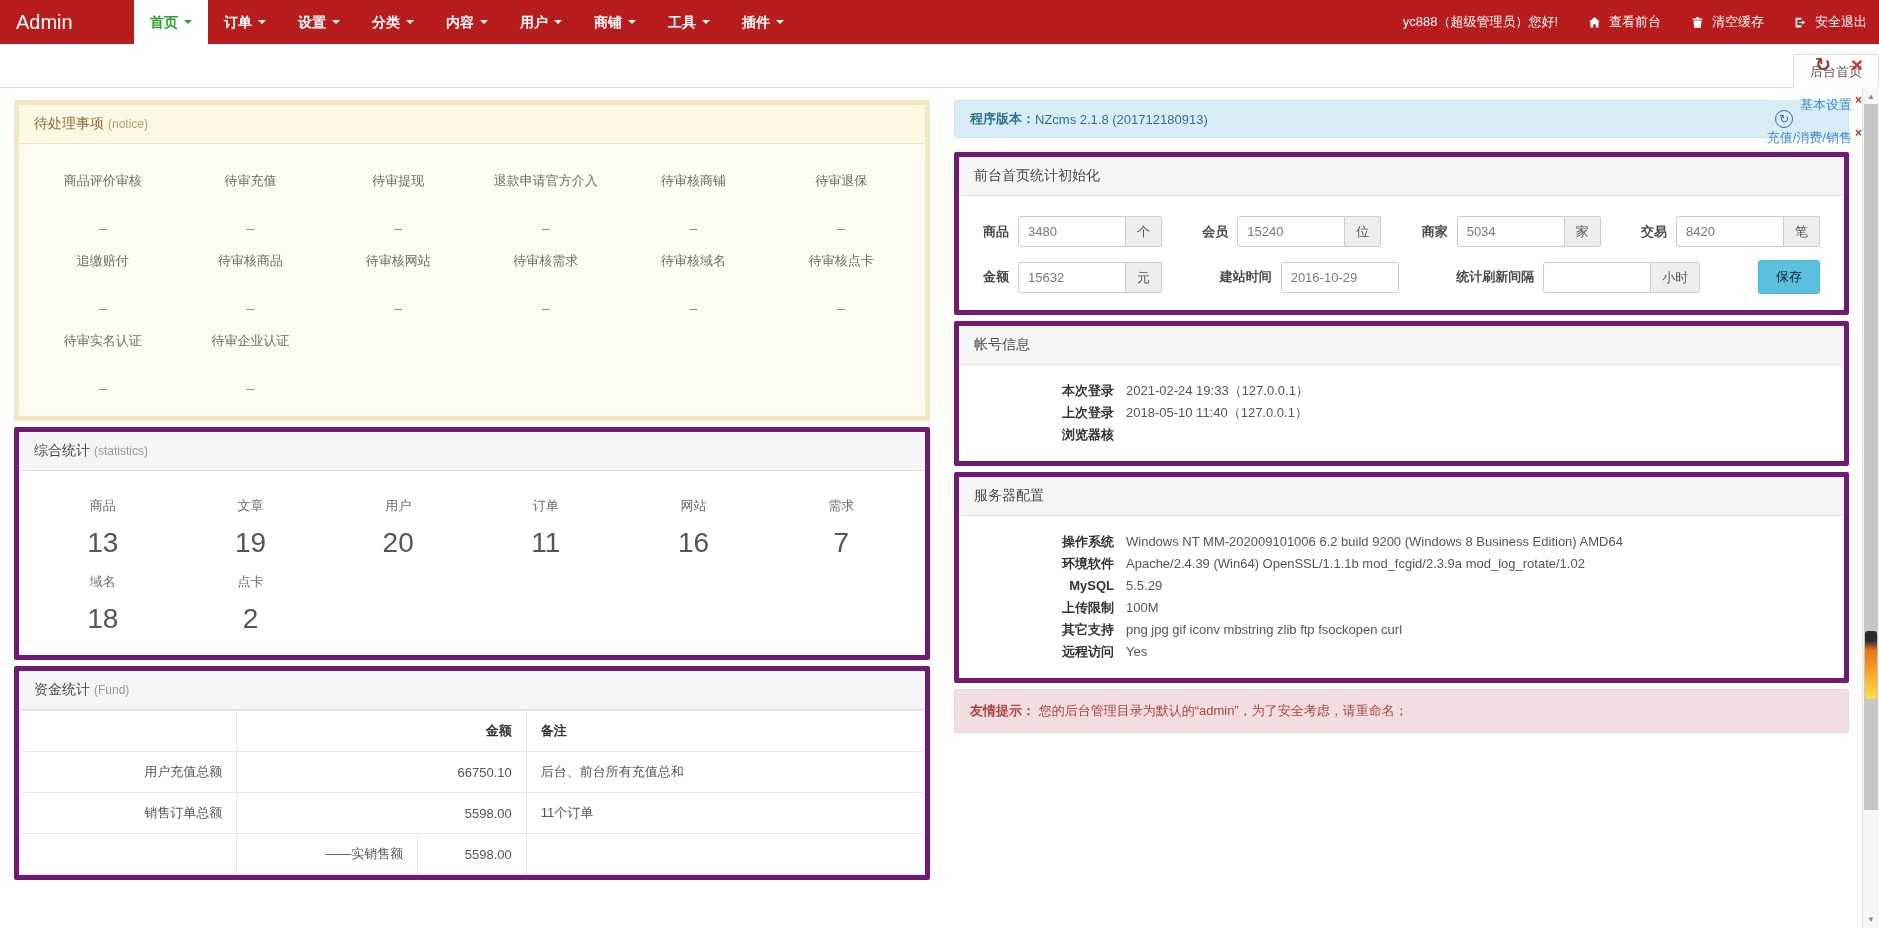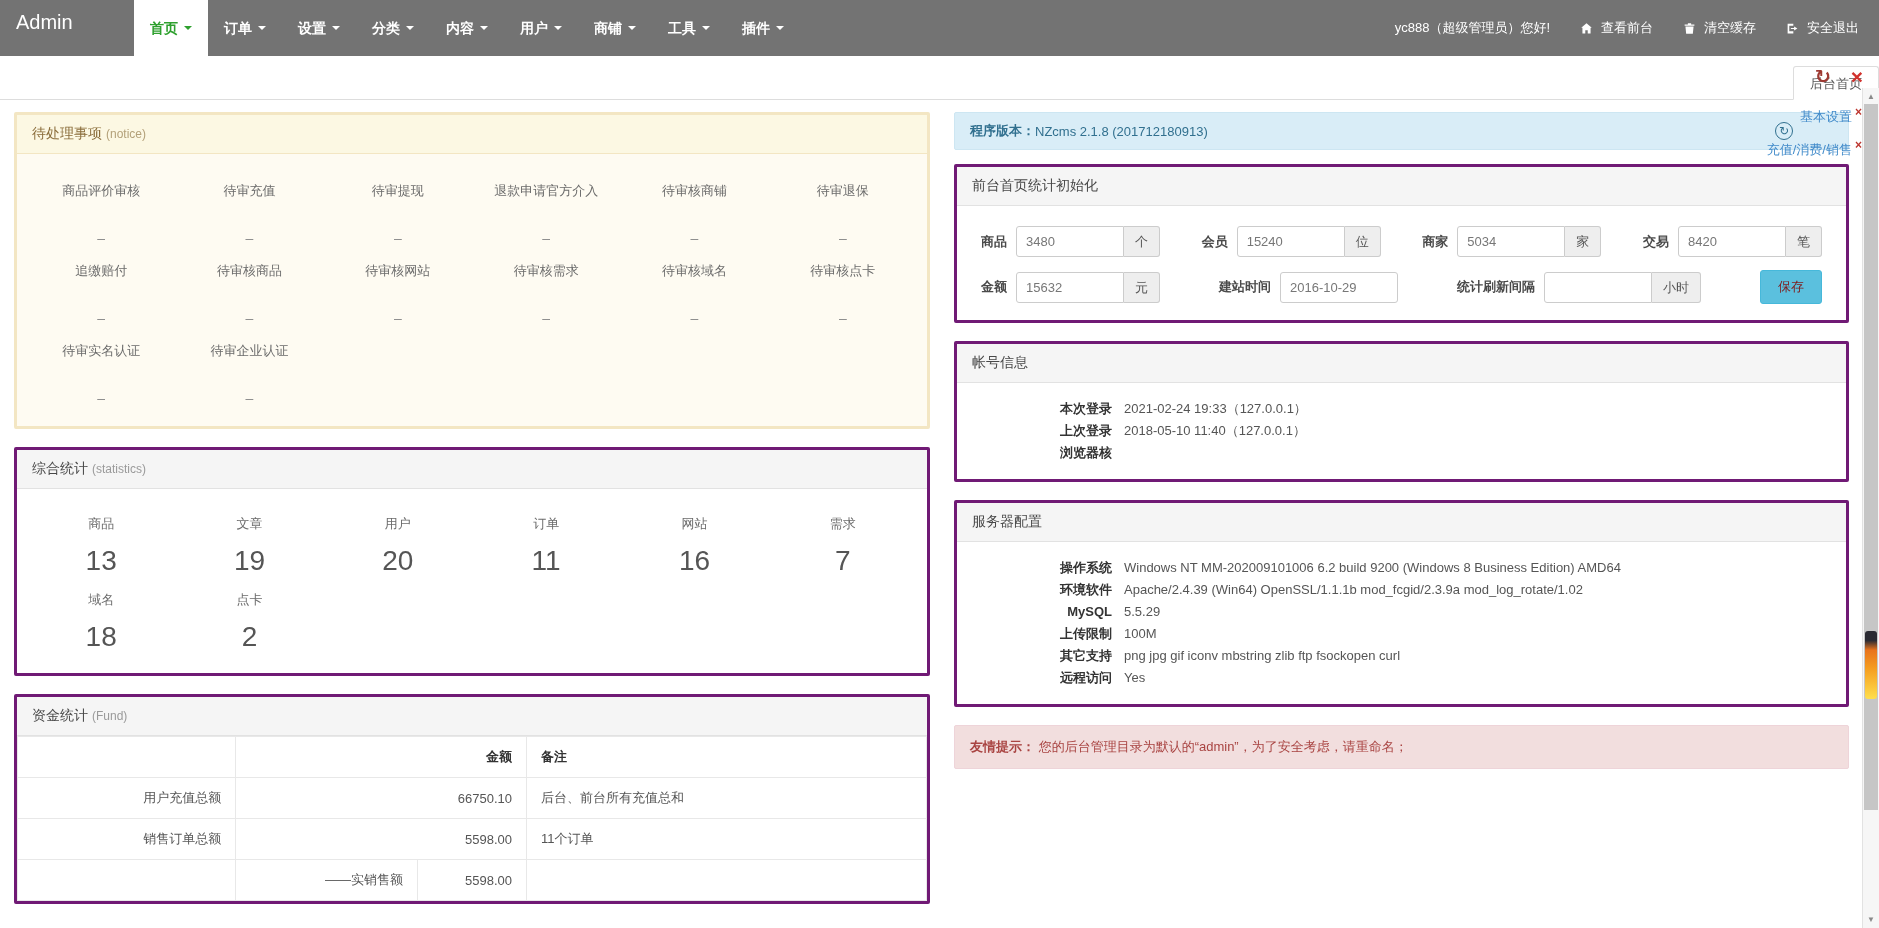--- a/index.html
+++ b/index.html
@@ -1,45 +1,45 @@
 <!DOCTYPE html>
 <html><head>
 <meta charset="utf-8">
 <style>
   * { margin:0; padding:0; box-sizing:border-box; }
   html,body { width:1879px; height:928px; overflow:hidden; background:#fff;
     font-family:"Liberation Sans","DejaVu Sans",sans-serif; }
 
   
-  .navbar { height:56px; background:#737373; display:flex; align-items:stretch; color:#fff;justify-content:center; }
+  .navbar { height:44px; background:#b91c1c; display:flex; align-items:stretch; color:#fff;justify-content:center; }
   .brand { line-height:44px; padding:0 16px; font-size:20px; color:#fff; width:120px; cursor:pointer; }
   .menu { display:flex; margin-left:14px; }
   .menu-item { line-height:44px; padding:0 16px; font-size:14px; font-weight:bold; color:#fff; cursor:pointer; display:flex; align-items:center; gap:6px; }
   .menu-item.active { background:#fff; color:#2ea02e; }
   .caret { width:0; height:0; border-left:4px solid transparent; border-right:4px solid transparent; border-top:4px solid currentColor; display:inline-block; }
-  .nav-right { margin-left:auto; display:flex; align-items:center; gap:30px; padding-right:20px; font-size:13px; }
+  .nav-right { margin-left:auto; display:flex; align-items:center; gap:30px; padding-right:12px; font-size:13px; }
   .nav-link { display:flex; align-items:center; gap:8px; color:#fff; cursor:pointer; font-size:13px; }
   .nav-link svg { display:block; }
 
   
   .tab-strip { position:relative; height:44px; background:#fff; border-bottom:1px solid #ddd; padding:10px 0 0 8px; display:flex; align-items:flex-end;flex-direction:column; }
   .tab { height:34px; line-height:33px; padding:0 16px; font-size:13px; color:#428bca; cursor:pointer; border:1px solid transparent; margin-bottom:-1px; position:relative; }
   .tab.active { background:#fff; color:#555; border-color:#ddd #ddd #fff #ddd; border-radius:3px 3px 0 0; }
   .tab-close { font-size:12px; font-weight:bold; color:#bd362f; vertical-align:super; margin-left:3px; cursor:pointer; line-height:1; }
   .strip-icon { position:absolute; top:10px; font-size:19px; font-weight:bold; cursor:pointer; line-height:22px; }
   .strip-refresh { right:48px; color:#9e3a33; }
   .strip-close { right:16px; color:#d2322d; font-size:21px; }
 
   
   .content { display:flex; gap:24px; padding:12px 14px; align-items:flex-start; }
   .col-left { width:916px; flex:none; }
   .col-right { width:895px; flex:none; }
 
   
-  .panel { background:#fff; border:3px solid #701a75; border-radius:2px; margin-bottom:18px; }
+  .panel { background:#fff; border:5px solid #701a75; border-radius:2px; margin-bottom:6px; }
   .panel-heading { padding:10px 15px; background:#f5f5f5; border-bottom:1px solid #e2e2e2; font-size:14px; color:#484848; }
   .subtitle { font-size:12px; color:#9a9a9a; margin-left:4px; }
   .panel.warning { border-color:#f3e6c3; background:#fefbf2; }
   .panel.warning .panel-heading { background:#fcf8e3; border-bottom-color:#f3e6c3; color:#8a6d3b; }
   .panel.warning .subtitle { color:#b3a179; }
 
   
   .grid4 { display:grid; grid-template-columns:repeat(6,1fr); padding:12px 10px 20px; }
   .notice-item { text-align:center; padding-top:16px; }
   .notice-label { font-size:13px; color:#6b6b6b; }
@@ -68,21 +68,21 @@
 
   
   .init-body { padding:20px 24px 16px; }
   .form-row { display:flex; justify-content:space-between; align-items:center; }
   .form-row + .form-row { margin-top:13px; }
   .fgroup { display:flex; align-items:center; }
   .flabel { font-size:13px; font-weight:bold; color:#4a4a4a; margin-right:9px; white-space:nowrap; }
   .fgroup input { width:108px; height:31px; border:1px solid #ccc; border-radius:3px 0 0 3px; padding:0 9px; font-size:13px; color:#777; outline:none; }
   .fgroup input.solo { border-radius:3px; width:118px; }
   .addon { height:31px; line-height:29px; padding:0 11px; background:#eee; border:1px solid #ccc; border-left:0; border-radius:0 3px 3px 0; font-size:13px; color:#555; white-space:nowrap; }
-  .save-btn { background:#5bc0de; border:1px solid #46b8da; color:#7f1d1d; font-size:13px; padding:7px 17px; border-radius:3px; cursor:pointer; }
+  .save-btn { background:#5bc0de; border:1px solid #46b8da; color:#0f172a; font-size:13px; padding:7px 17px; border-radius:3px; cursor:pointer; }
 
   
   .info-body { padding:15px 15px 15px 0; }
   .info-row { display:flex; font-size:13px; line-height:22px; }
   .info-label { width:155px; flex:none; text-align:right; font-weight:bold; color:#333; }
   .info-value { margin-left:12px; color:#555; }
 
   
   .scrollbar { position:fixed; top:88px; right:0; bottom:0; width:17px; background:#f6f6f6; border-left:1px solid #e2e2e2; }
   .sb-arrow { position:absolute; left:0; right:0; text-align:center; font-size:8px; color:#8a8a8a; cursor:pointer; }

